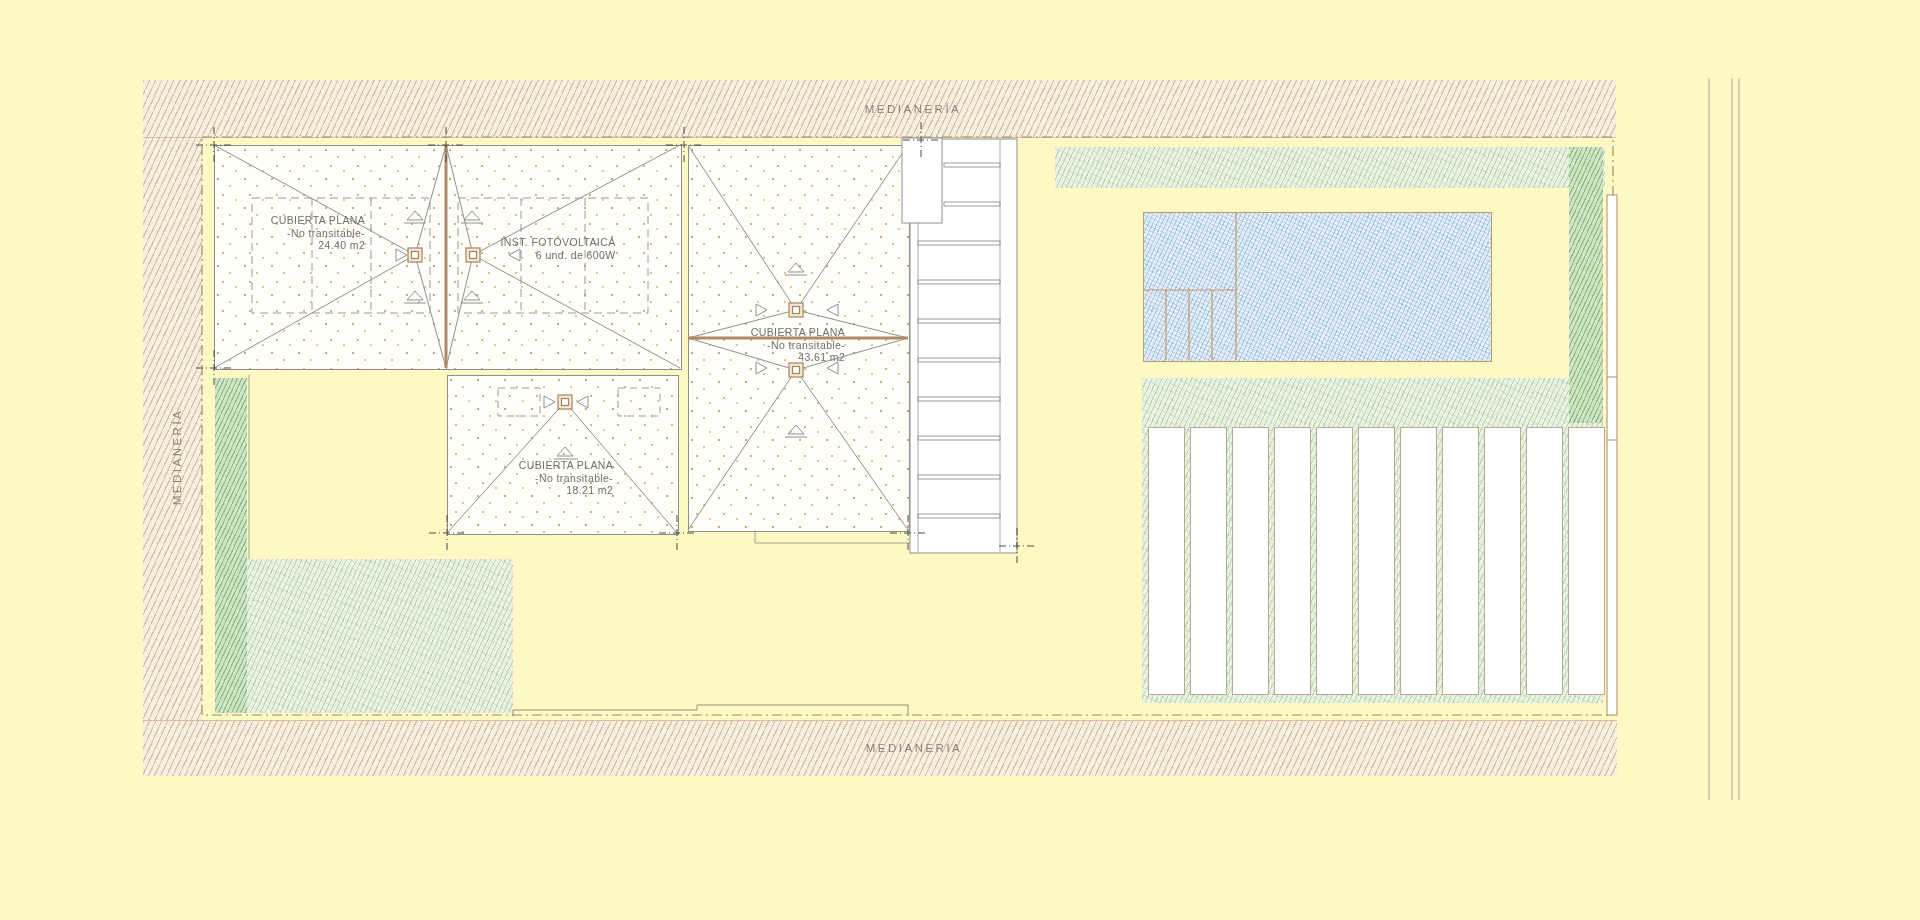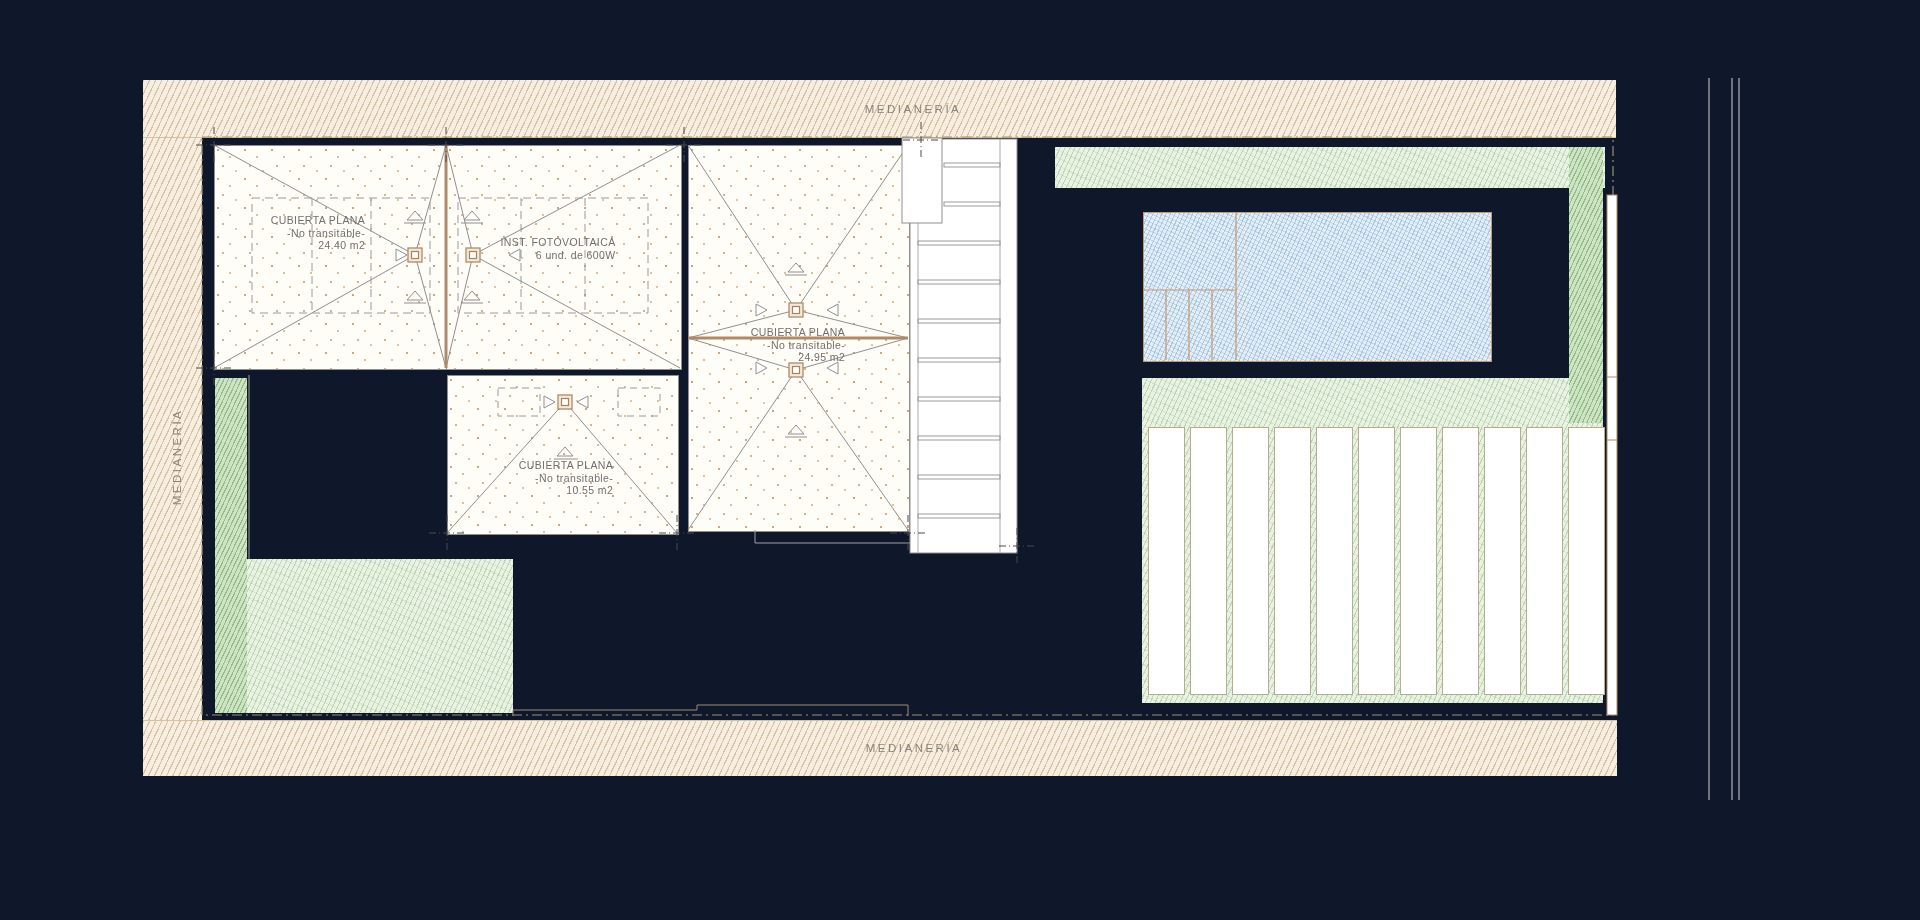--- a/index.html
+++ b/index.html
@@ -1,16 +1,16 @@
 <!DOCTYPE html>
 <html><head>
 <meta charset="utf-8">
 <style>
   html,body{margin:0;padding:0;background:#ffffff;}
-  .canvas{position:relative;width:1920px;height:920px;background:#0f172a;overflow:hidden;
+  .canvas{position:relative;width:1920px;height:920px;background:#fef9c3;overflow:hidden;
           font-family:"Liberation Sans", sans-serif;}
   .abs{position:absolute;}
 
   
   .pwall{background-color:#f6efe1;
     background-image:repeating-linear-gradient(115deg, rgba(185,148,99,0.50) 0 1.2px, transparent 1.2px 5.5px);}
   .green-light{background-color:#eaf2e3;
     background-image:
       repeating-linear-gradient(115deg, rgba(134,181,124,0.45) 0 1px, transparent 1px 4.5px),
       repeating-linear-gradient(25deg, rgba(134,181,124,0.20) 0 1px, transparent 1px 7px);}
@@ -301,21 +301,21 @@
     <span>-No transitable-</span>
     <span>24.40 m2</span>
   </div>
   <div class="abs roof-label" style="left:558px;top:248px;">
     <span>INST. FOTOVOLTAICA</span>
     <span>6 und. de 600W</span>
   </div>
   <div class="abs roof-label" style="left:798px;top:345px;">
     <span>CUBIERTA PLANA</span>
     <span>-No transitable-</span>
-    <span>24.95 m2</span>
+    <span>43.61 m2</span>
   </div>
   <div class="abs roof-label" style="left:566px;top:478px;">
     <span>CUBIERTA PLANA</span>
     <span>-No transitable-</span>
-    <span>10.55 m2</span>
+    <span>18.21 m2</span>
   </div>
 
 </div>
 
 </body></html>

